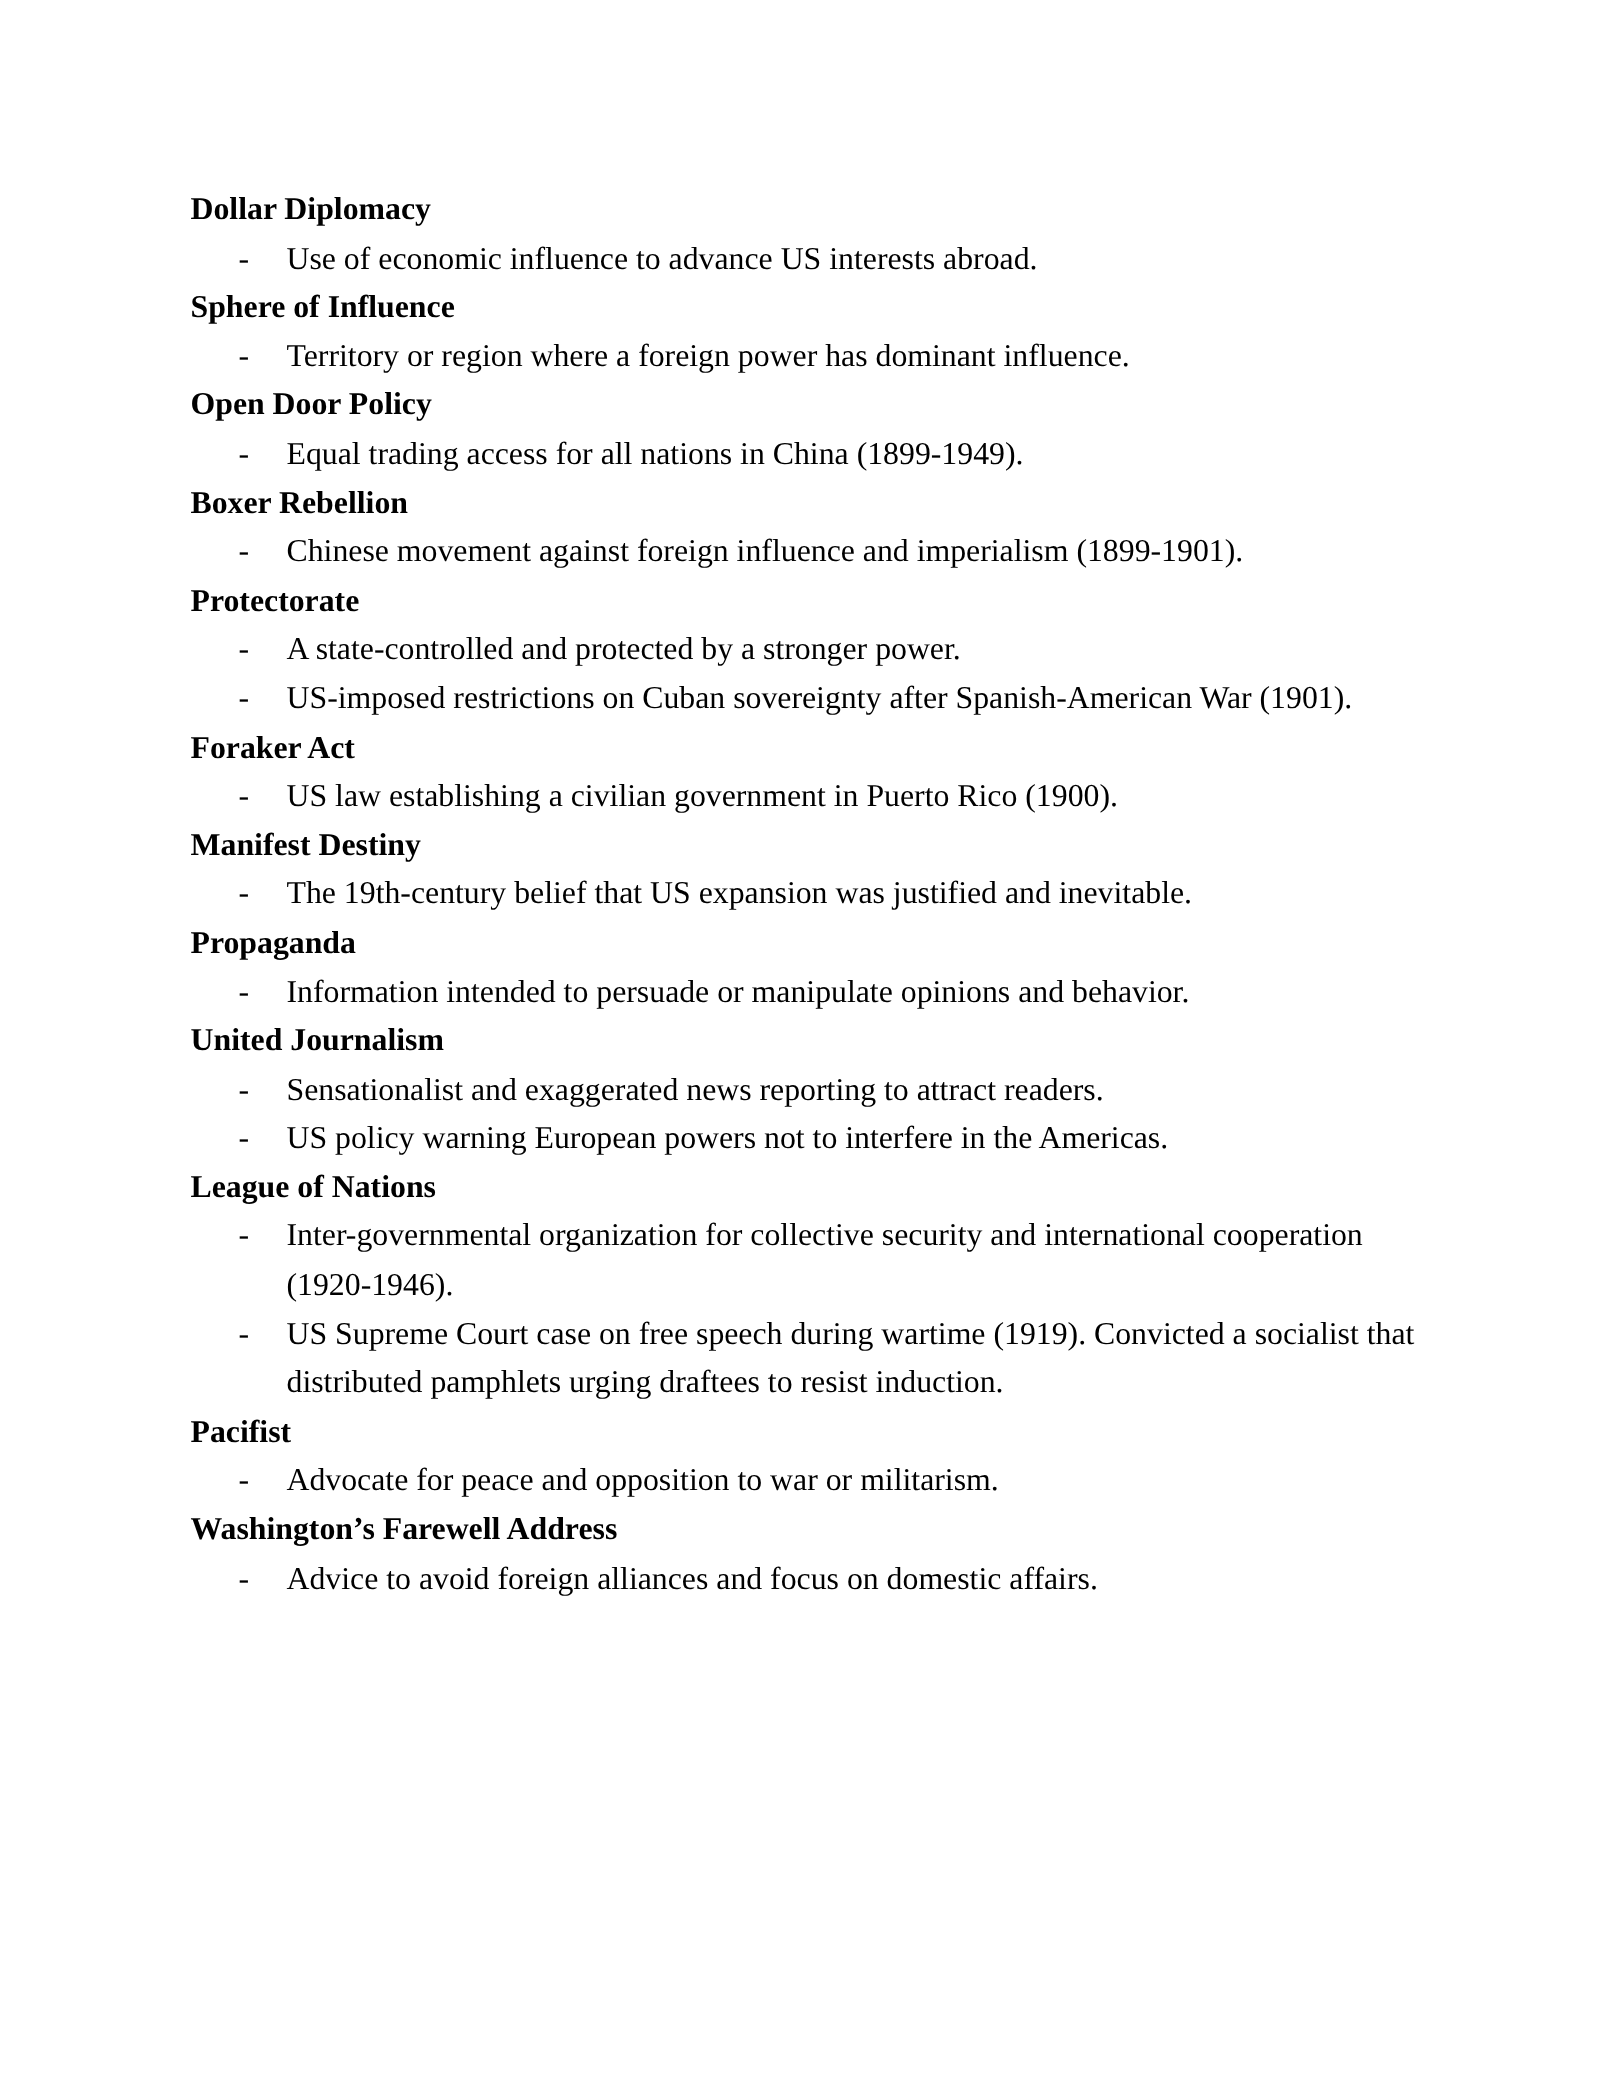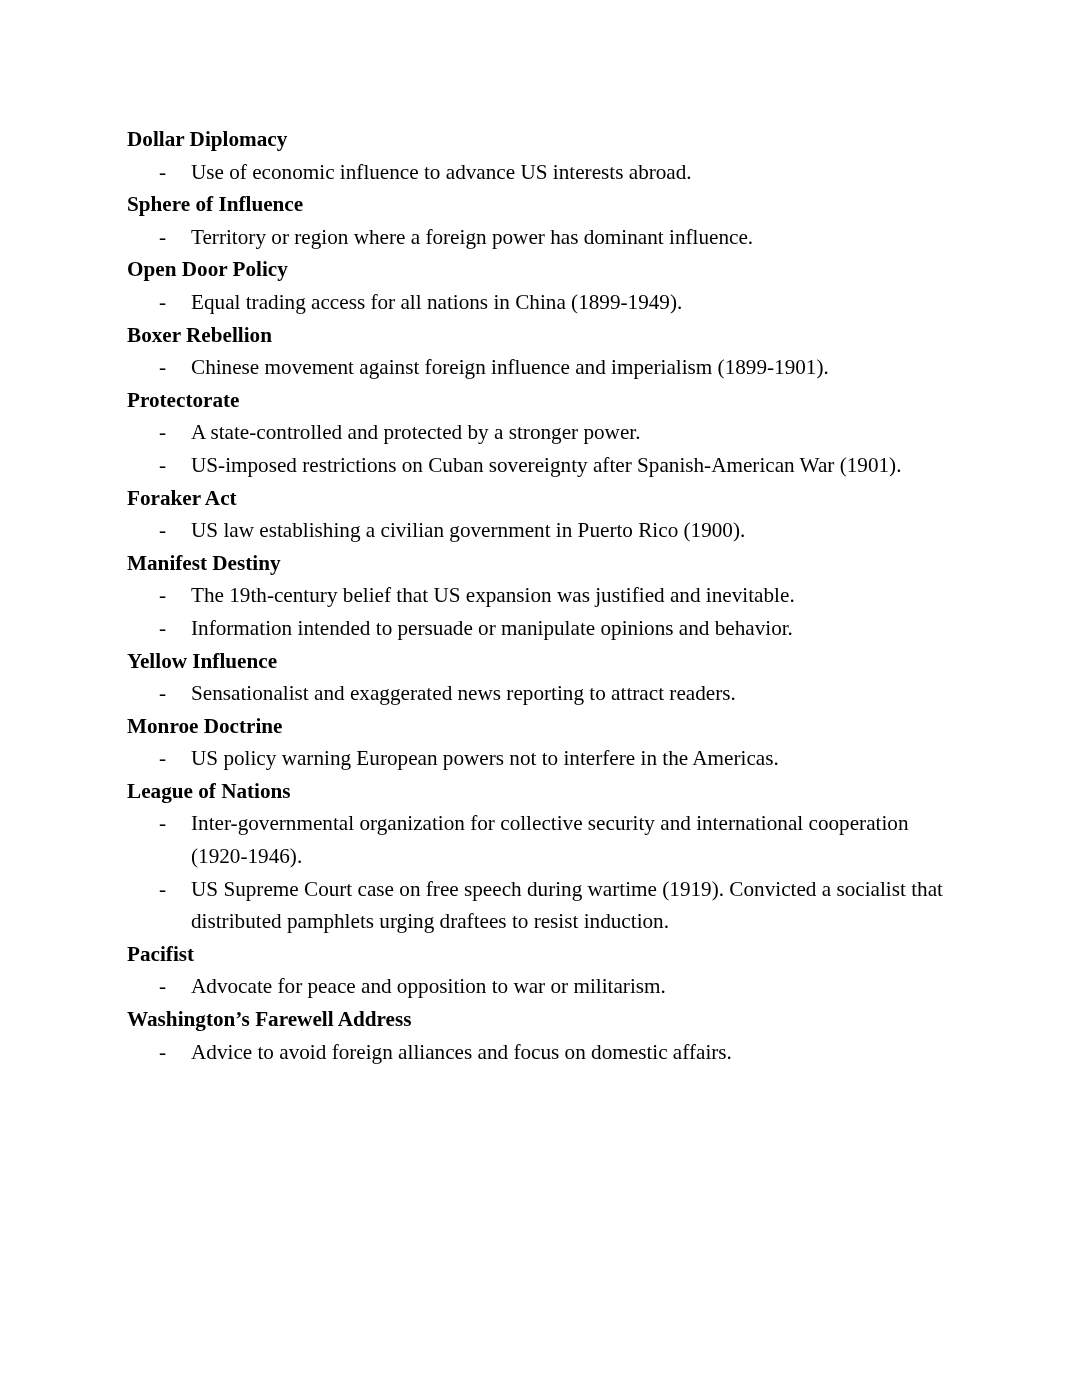--- a/index.html
+++ b/index.html
@@ -94,34 +94,34 @@
         </div>
       </div>
       <div class="entry">
         <div class="term">Manifest Destiny</div>
         <div class="definition">
           <span class="dash">-</span>
           <span class="def-text">The 19th-century belief that US expansion was justified and inevitable.</span>
         </div>
       </div>
       <div class="entry">
+        <div class="term">Propaganda</div>
         <div class="definition">
           <span class="dash">-</span>
           <span class="def-text">Information intended to persuade or manipulate opinions and behavior.</span>
         </div>
       </div>
       <div class="entry">
-        <div class="term">Yellow Influence</div>
+        <div class="term">United Journalism</div>
         <div class="definition">
           <span class="dash">-</span>
           <span class="def-text">Sensationalist and exaggerated news reporting to attract readers.</span>
         </div>
       </div>
       <div class="entry">
-        <div class="term">Monroe Doctrine</div>
         <div class="definition">
           <span class="dash">-</span>
           <span class="def-text">US policy warning European powers not to interfere in the Americas.</span>
         </div>
       </div>
       <div class="entry">
         <div class="term">League of Nations</div>
         <div class="definition">
           <span class="dash">-</span>
           <span class="def-text">Inter-governmental organization for collective security and international cooperation (1920-1946).</span>

